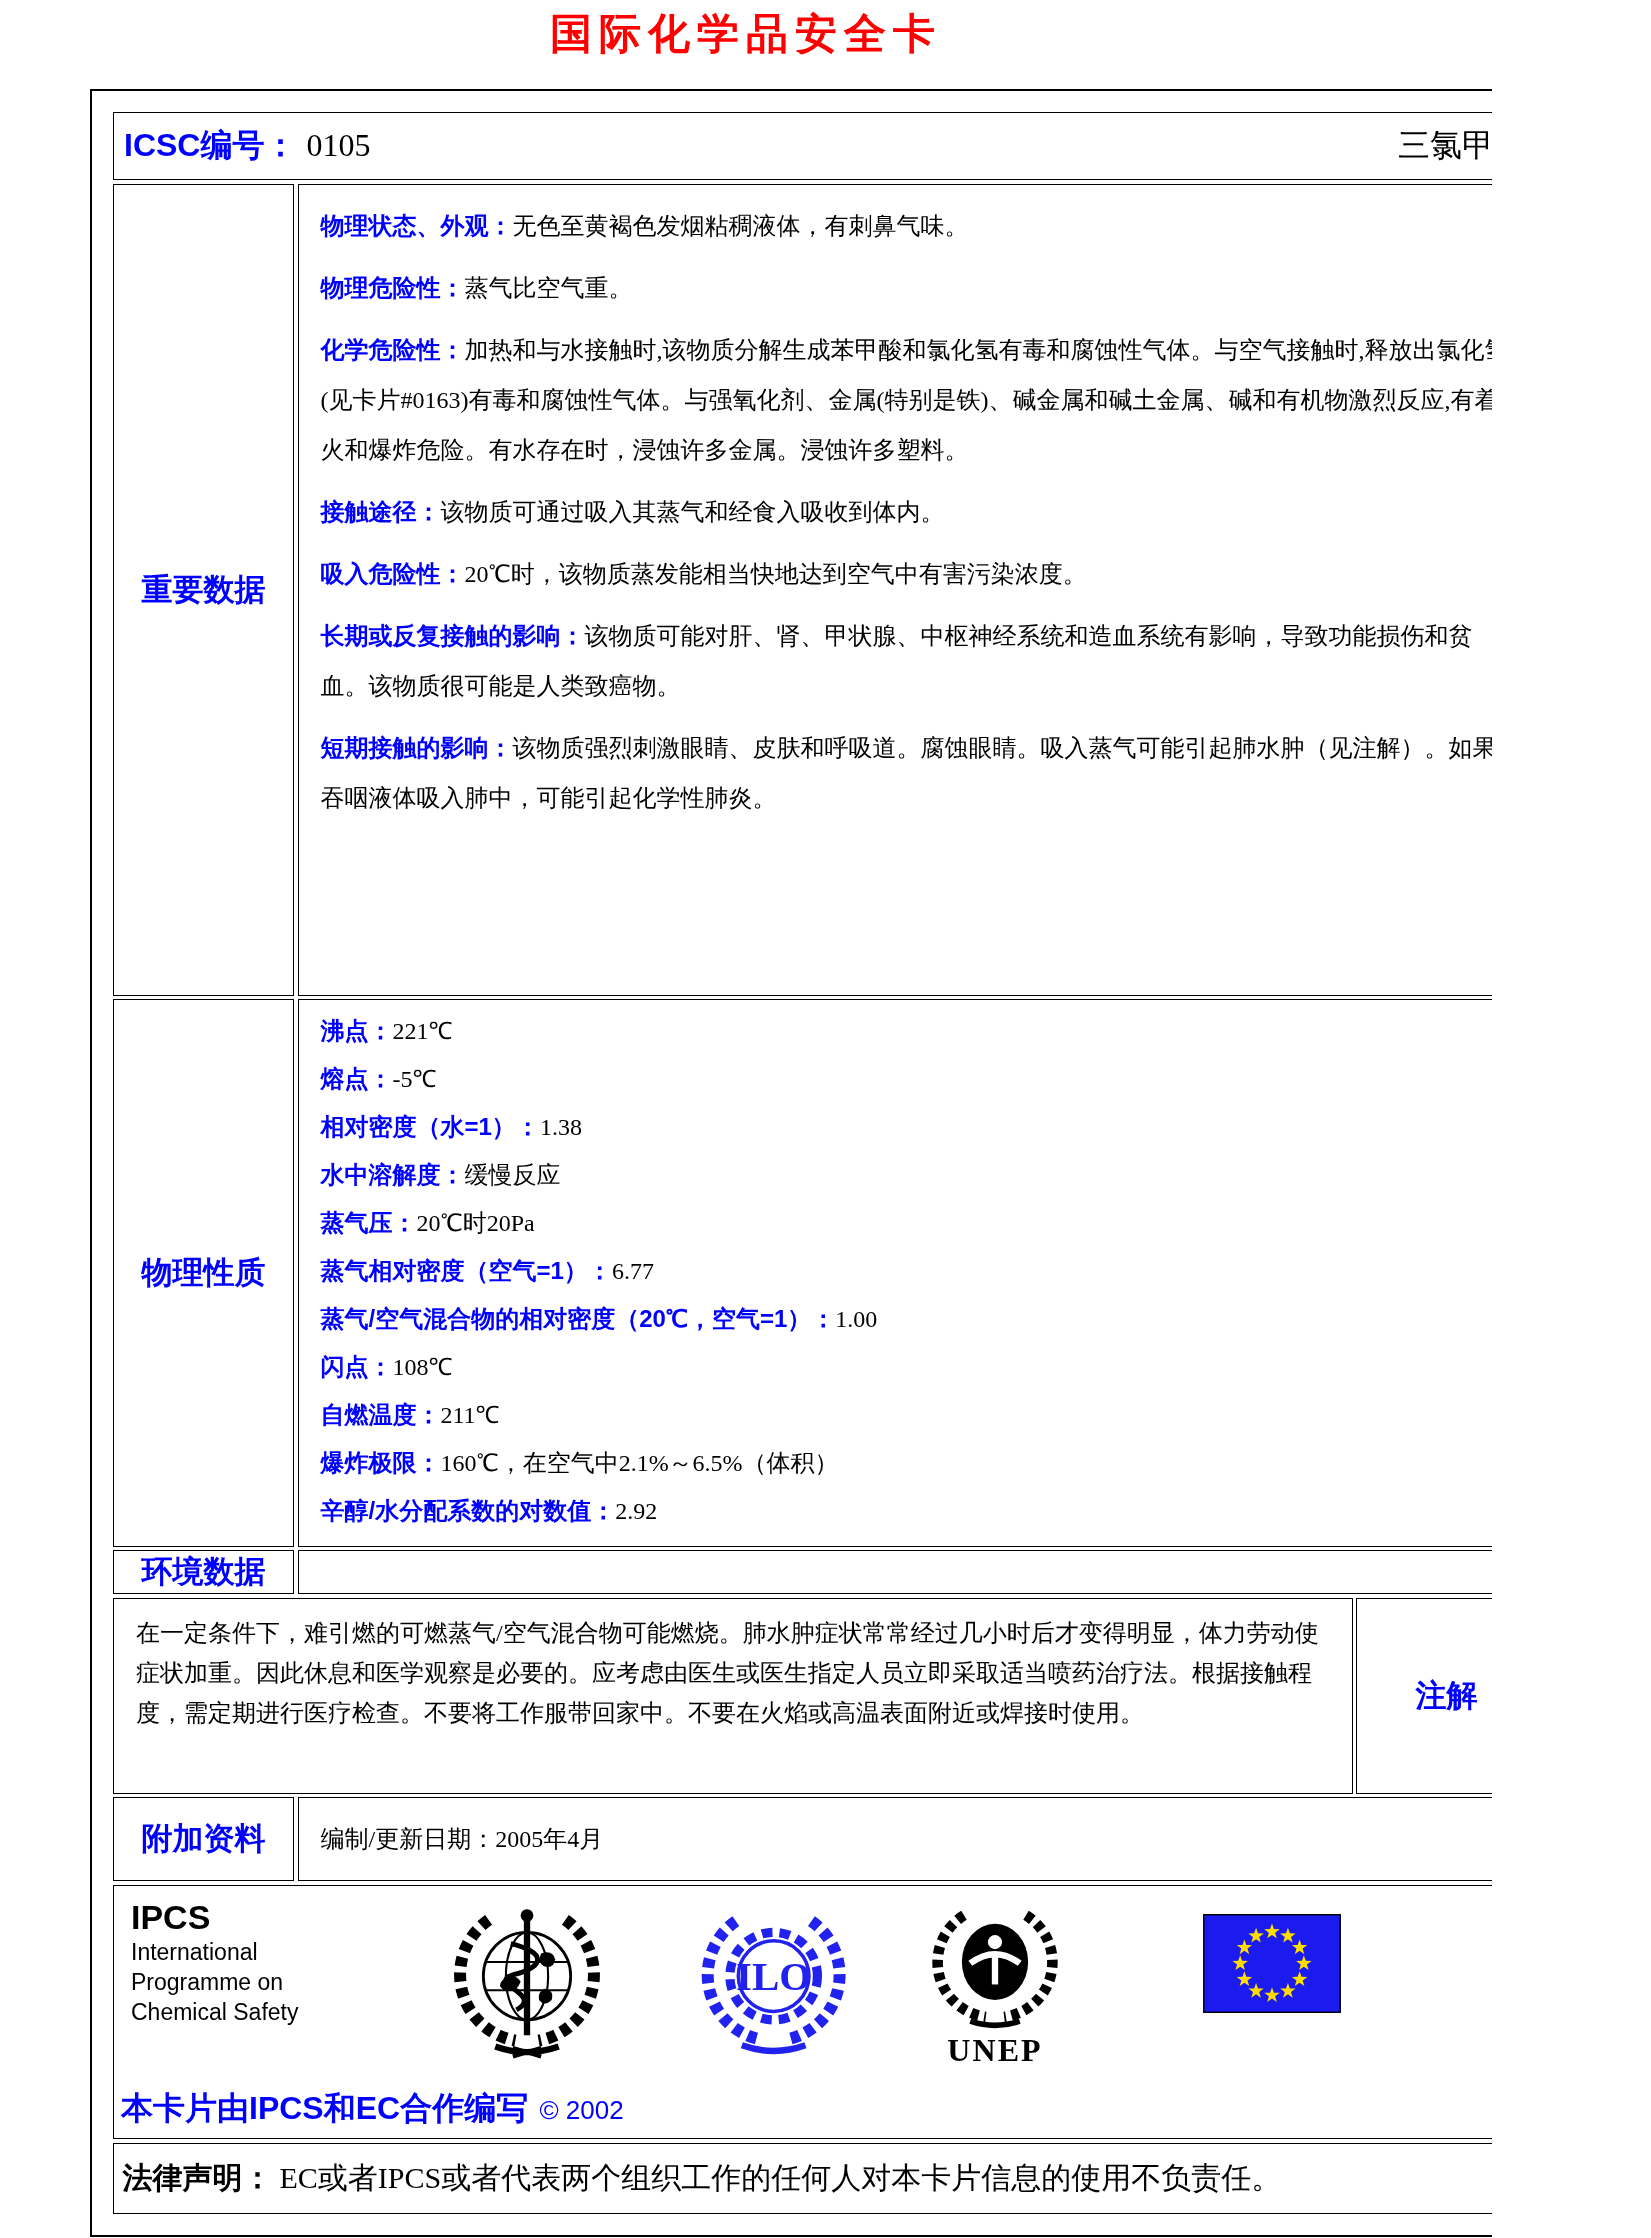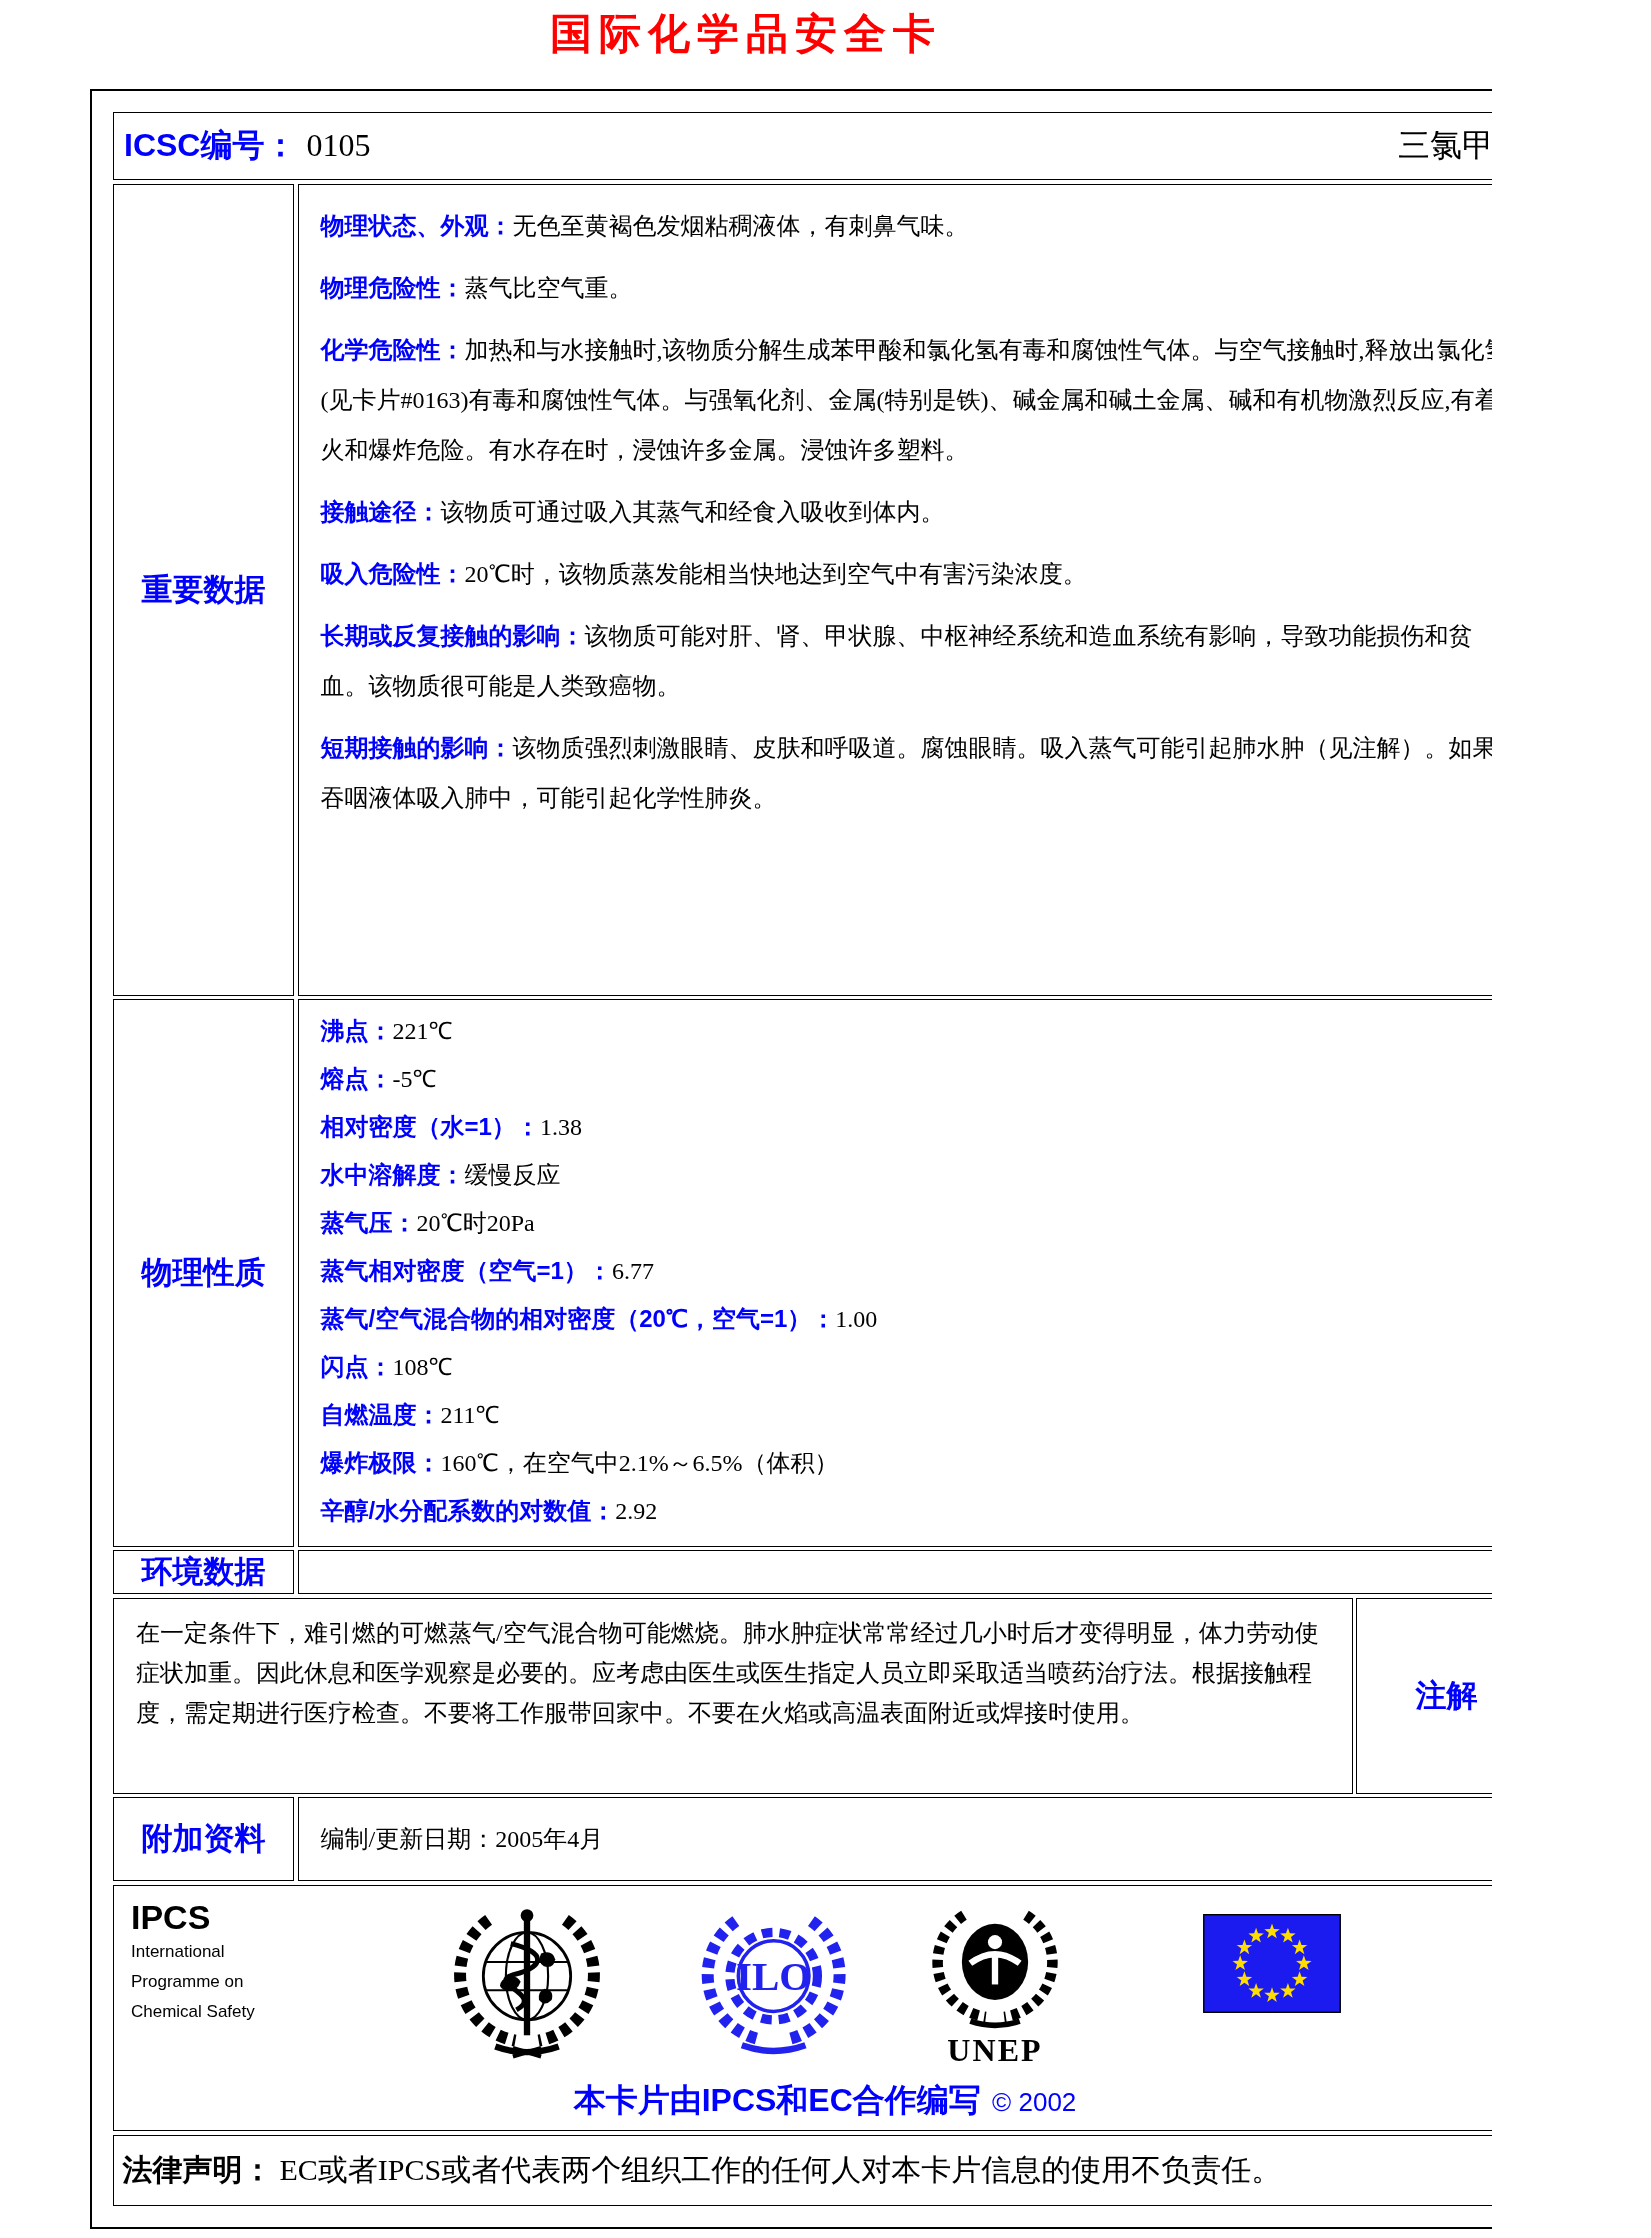--- a/index.html
+++ b/index.html
@@ -25,28 +25,28 @@
   .notes .para{line-height:40px;}
   .imp{min-height:812px;}
   .phys{min-height:393px;padding-top:1.4px;}
   .env-cell{min-height:40px;}
   .notes{min-height:196px;padding-top:2.8px;}
   .addl{display:flex;align-items:center;min-height:47px;}
   .logos-cell{padding:11.3px 7px 7px 7px;min-height:209px;}
   .logos-top{display:flex;align-items:flex-start;}
   .ipcs-block{margin-left:10px;width:233px;font-family:"Liberation Sans",sans-serif;color:#000;}
   .ipcs-title{font-size:34px;font-weight:bold;line-height:40px;}
-  .ipcs-line{font-size:17px;line-height:30px;}
+  .ipcs-line{font-size:23px;line-height:30px;}
   .logo-wrap{display:block;}
   .who-wrap{margin-left:82px;}
   .ilo-wrap{margin-left:90px;}
   .unep-wrap{margin-left:78px;text-align:center;}
   .unep-text{font-family:"Liberation Serif",serif;font-weight:bold;font-size:32px;letter-spacing:2.1px;line-height:34px;}
   .eu-wrap{margin-left:141px;margin-top:17px;}
-  .credit-line{text-align:center;margin-top:12px;font-family:"Liberation Sans",sans-serif;
+  .credit-line{margin-top:20px;font-family:"Liberation Sans",sans-serif;
         font-weight:bold;font-size:32px;color:#0000FF;}
   .copyright{font-size:26px;font-weight:normal;margin-left:11.3px;}
   .legal-cell{display:flex;align-items:center;padding:14px 8.5px;font-size:30px;min-height:59px;}
   .legal-label{font-weight:bold;font-family:"Liberation Sans",sans-serif;margin-right:7px;white-space:nowrap;}
 </style>
 </head>
 <body>
 
 <div class="page">
 

